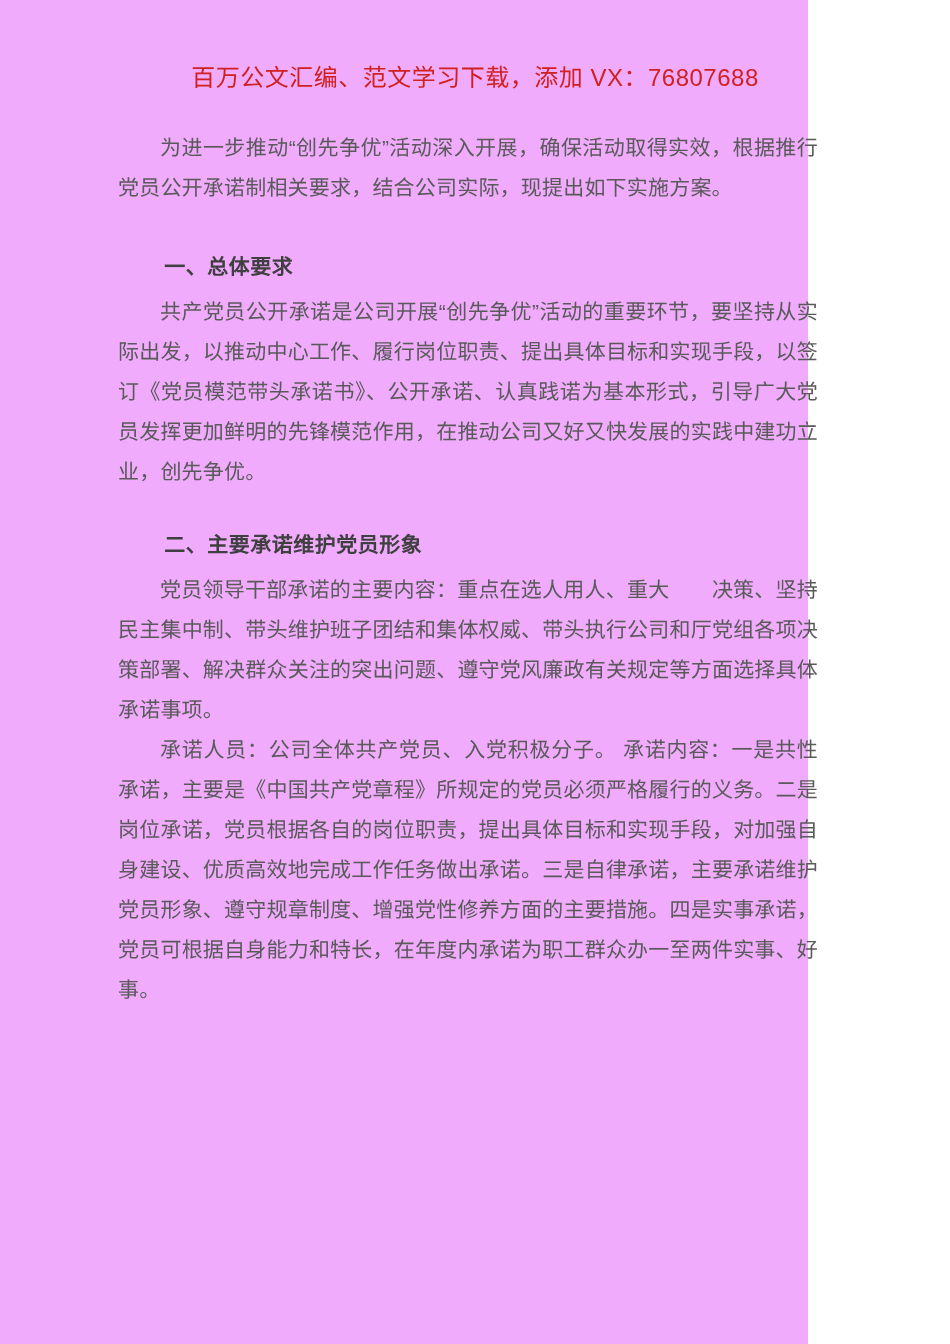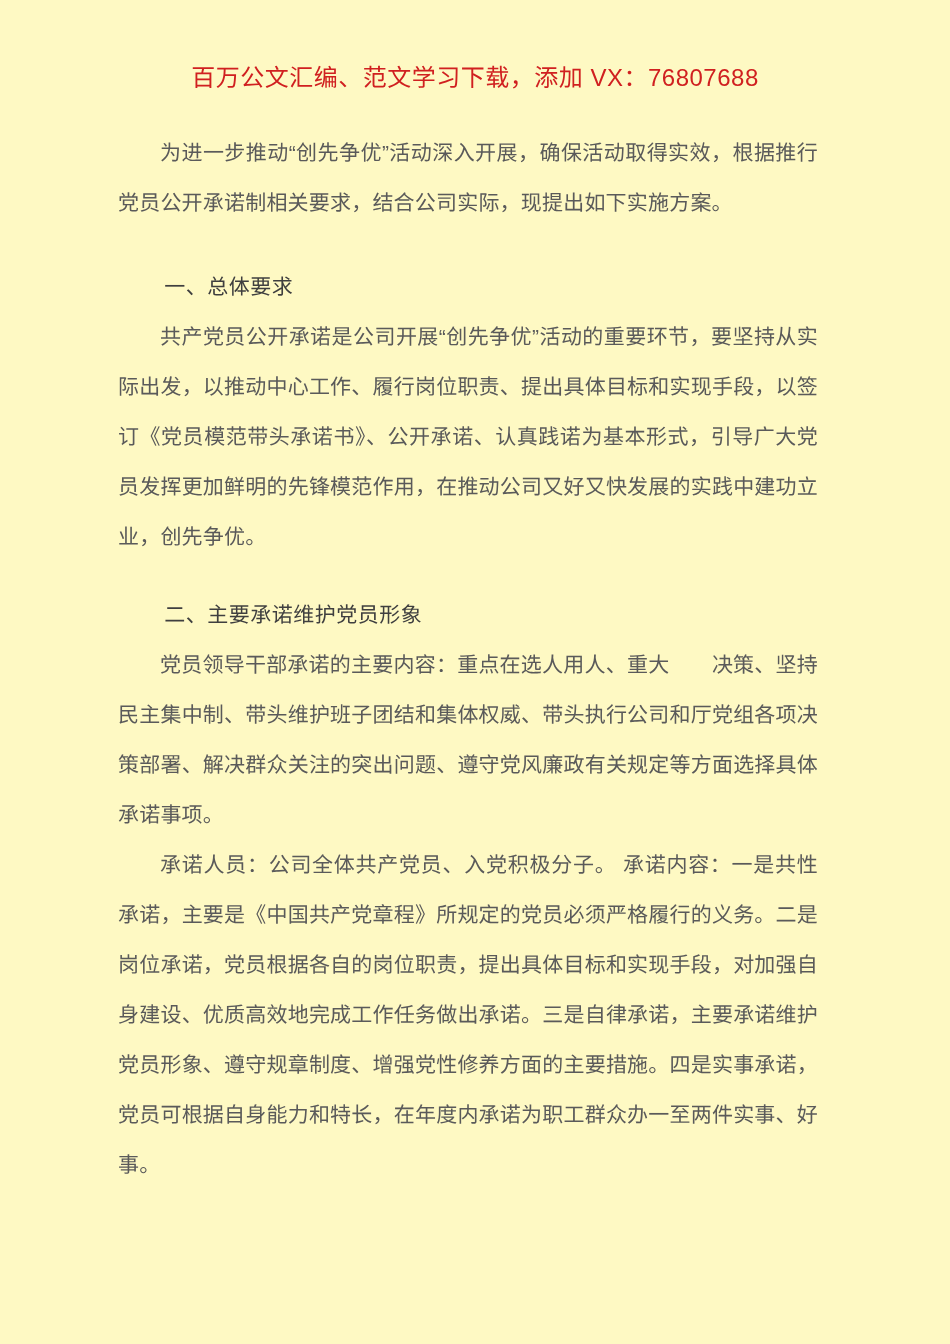--- a/index.html
+++ b/index.html
@@ -13,23 +13,23 @@
     width: 950px;
     height: 1344px;
     position: relative;
     overflow: hidden;
     font-family: "Liberation Sans", "DejaVu Sans", sans-serif;
     -webkit-font-smoothing: antialiased;
   }
 
   .page {
     position: relative;
-    width: 950px;
+    width: 808px;
     height: 1344px;
-    background: #fef9c3;
+    background: #f0abfc;
     box-sizing: border-box;
   }
 
   
   .promo-banner {
     position: absolute;
     top: 62px;
     left: 0;
     width: 950px;
     text-align: center;
@@ -47,36 +47,36 @@
     position: absolute;
     top: 128px;
     left: 118px;
     width: 700px;
   }
 
   .para {
     margin: 0;
     color: #5a5a5a;
     font-size: 21px;
-    line-height: 50px;
+    line-height: 40px;
     text-align: justify;
     text-justify: inter-ideograph;
     text-indent: 2em;
     letter-spacing: 0.2px;
     font-weight: 400;
     white-space: pre-wrap;
   }
 
   .heading {
     margin: 0;
     color: #3f3f3f;
     font-size: 21px;
     line-height: 50px;
     text-indent: 2.2em;
-    font-weight: 400;
+    font-weight: 700;
     letter-spacing: 0.5px;
   }
 
   .gap-sm { height: 28px; }
   .gap-md { height: 34px; }
 </style>
 </head>
 <body>
 
 <div class="page">

